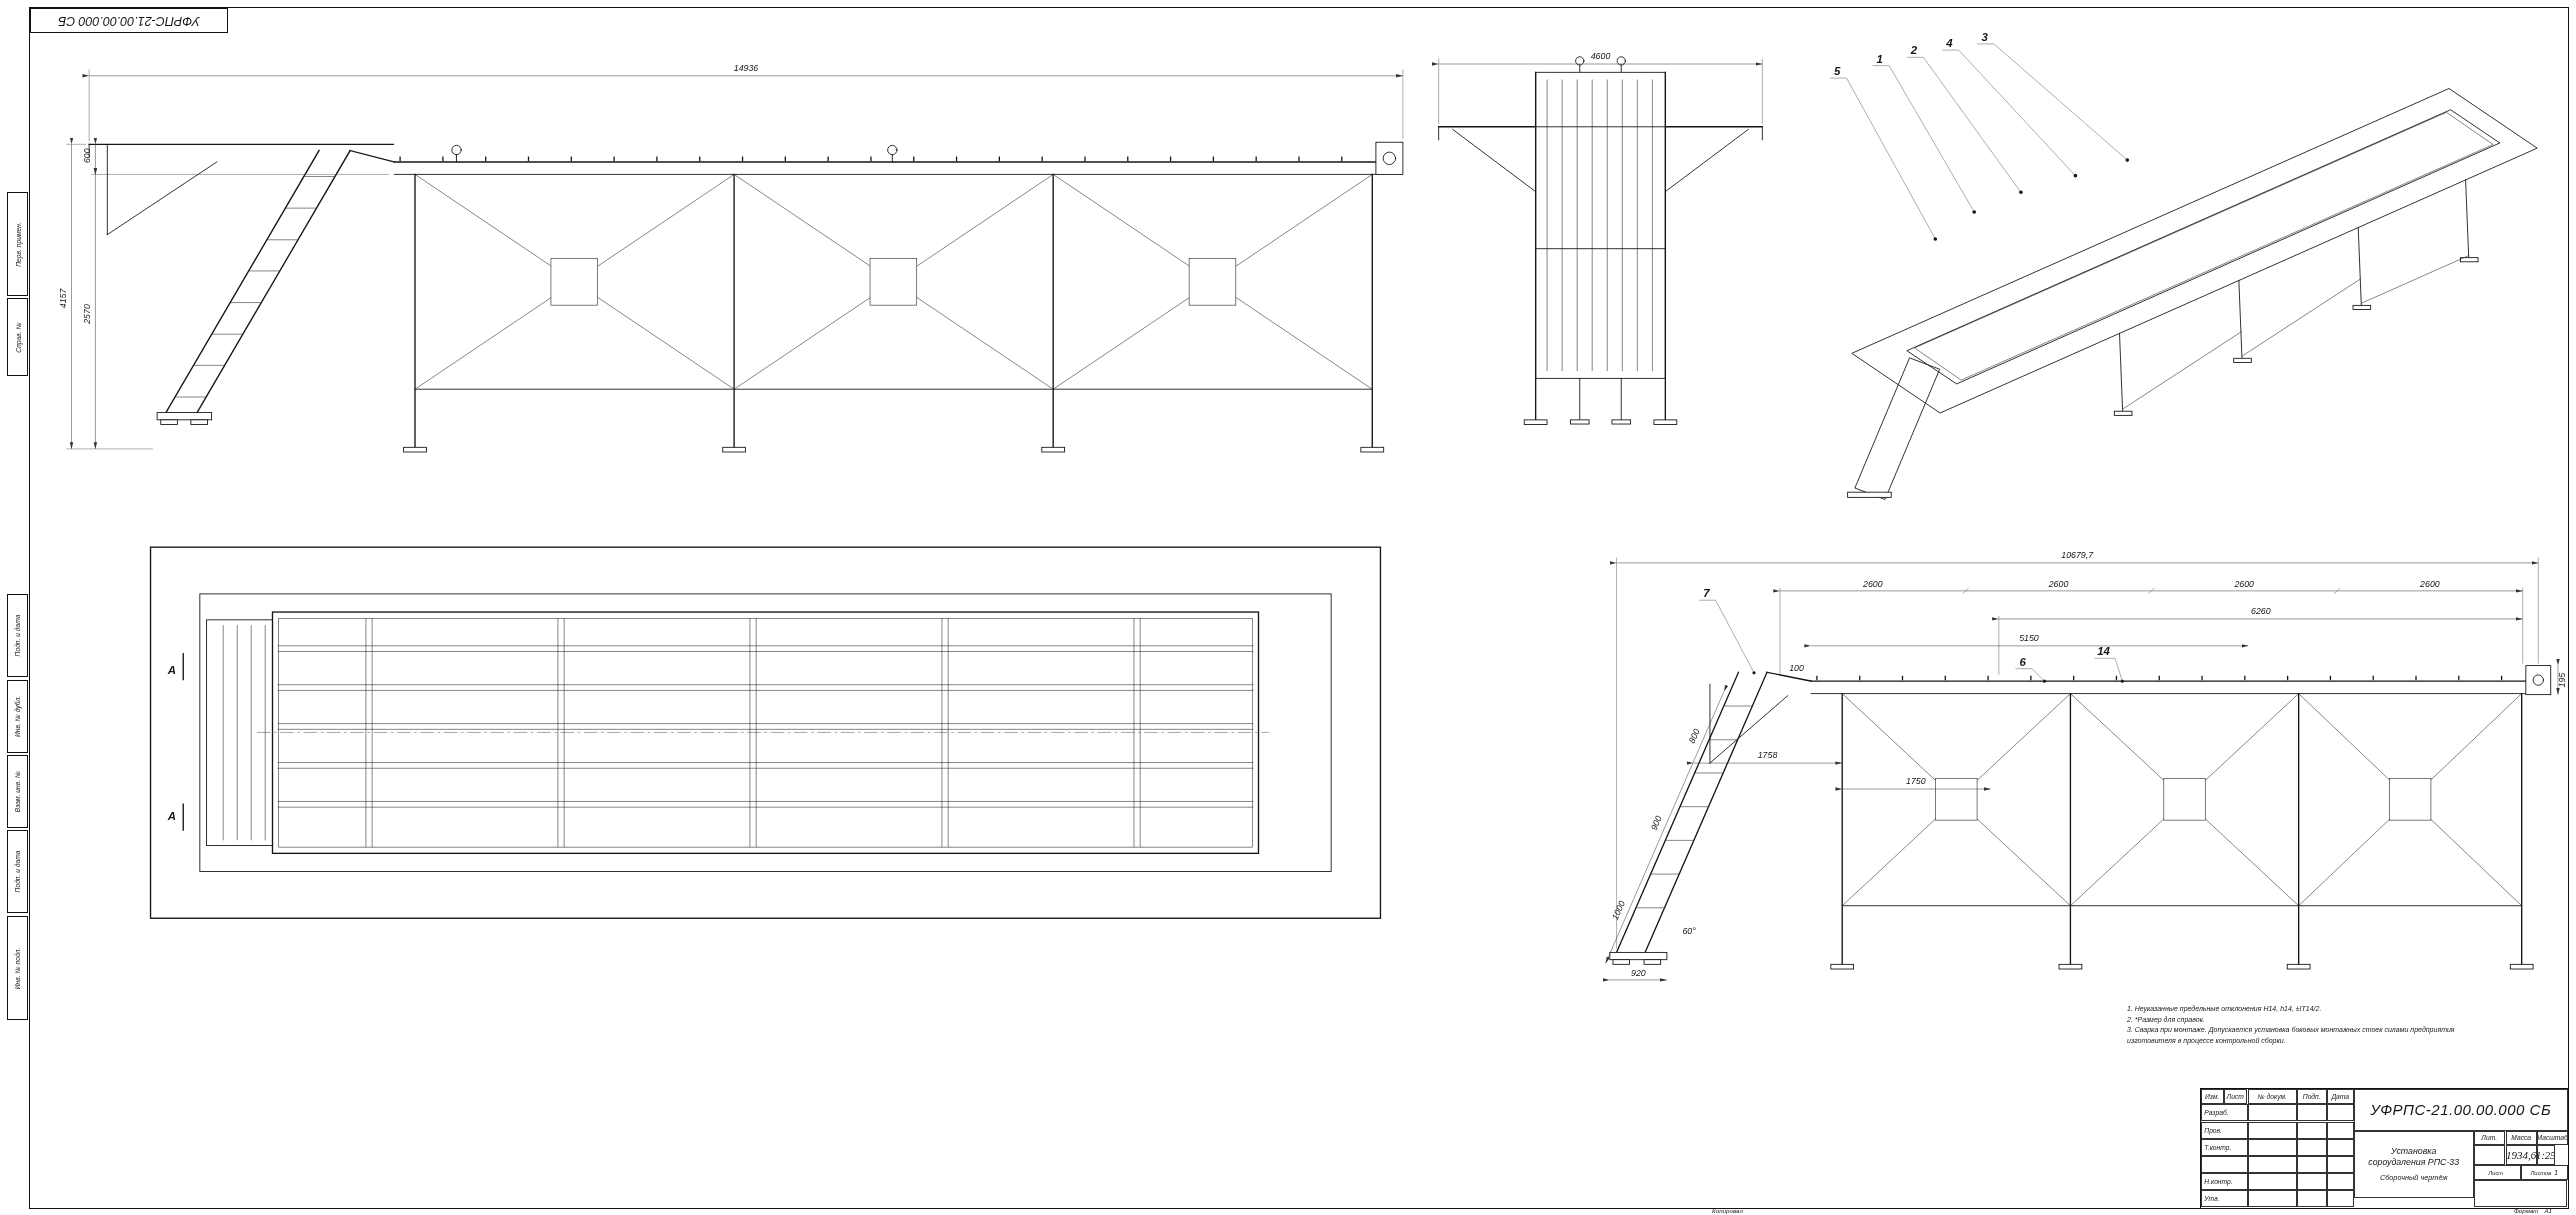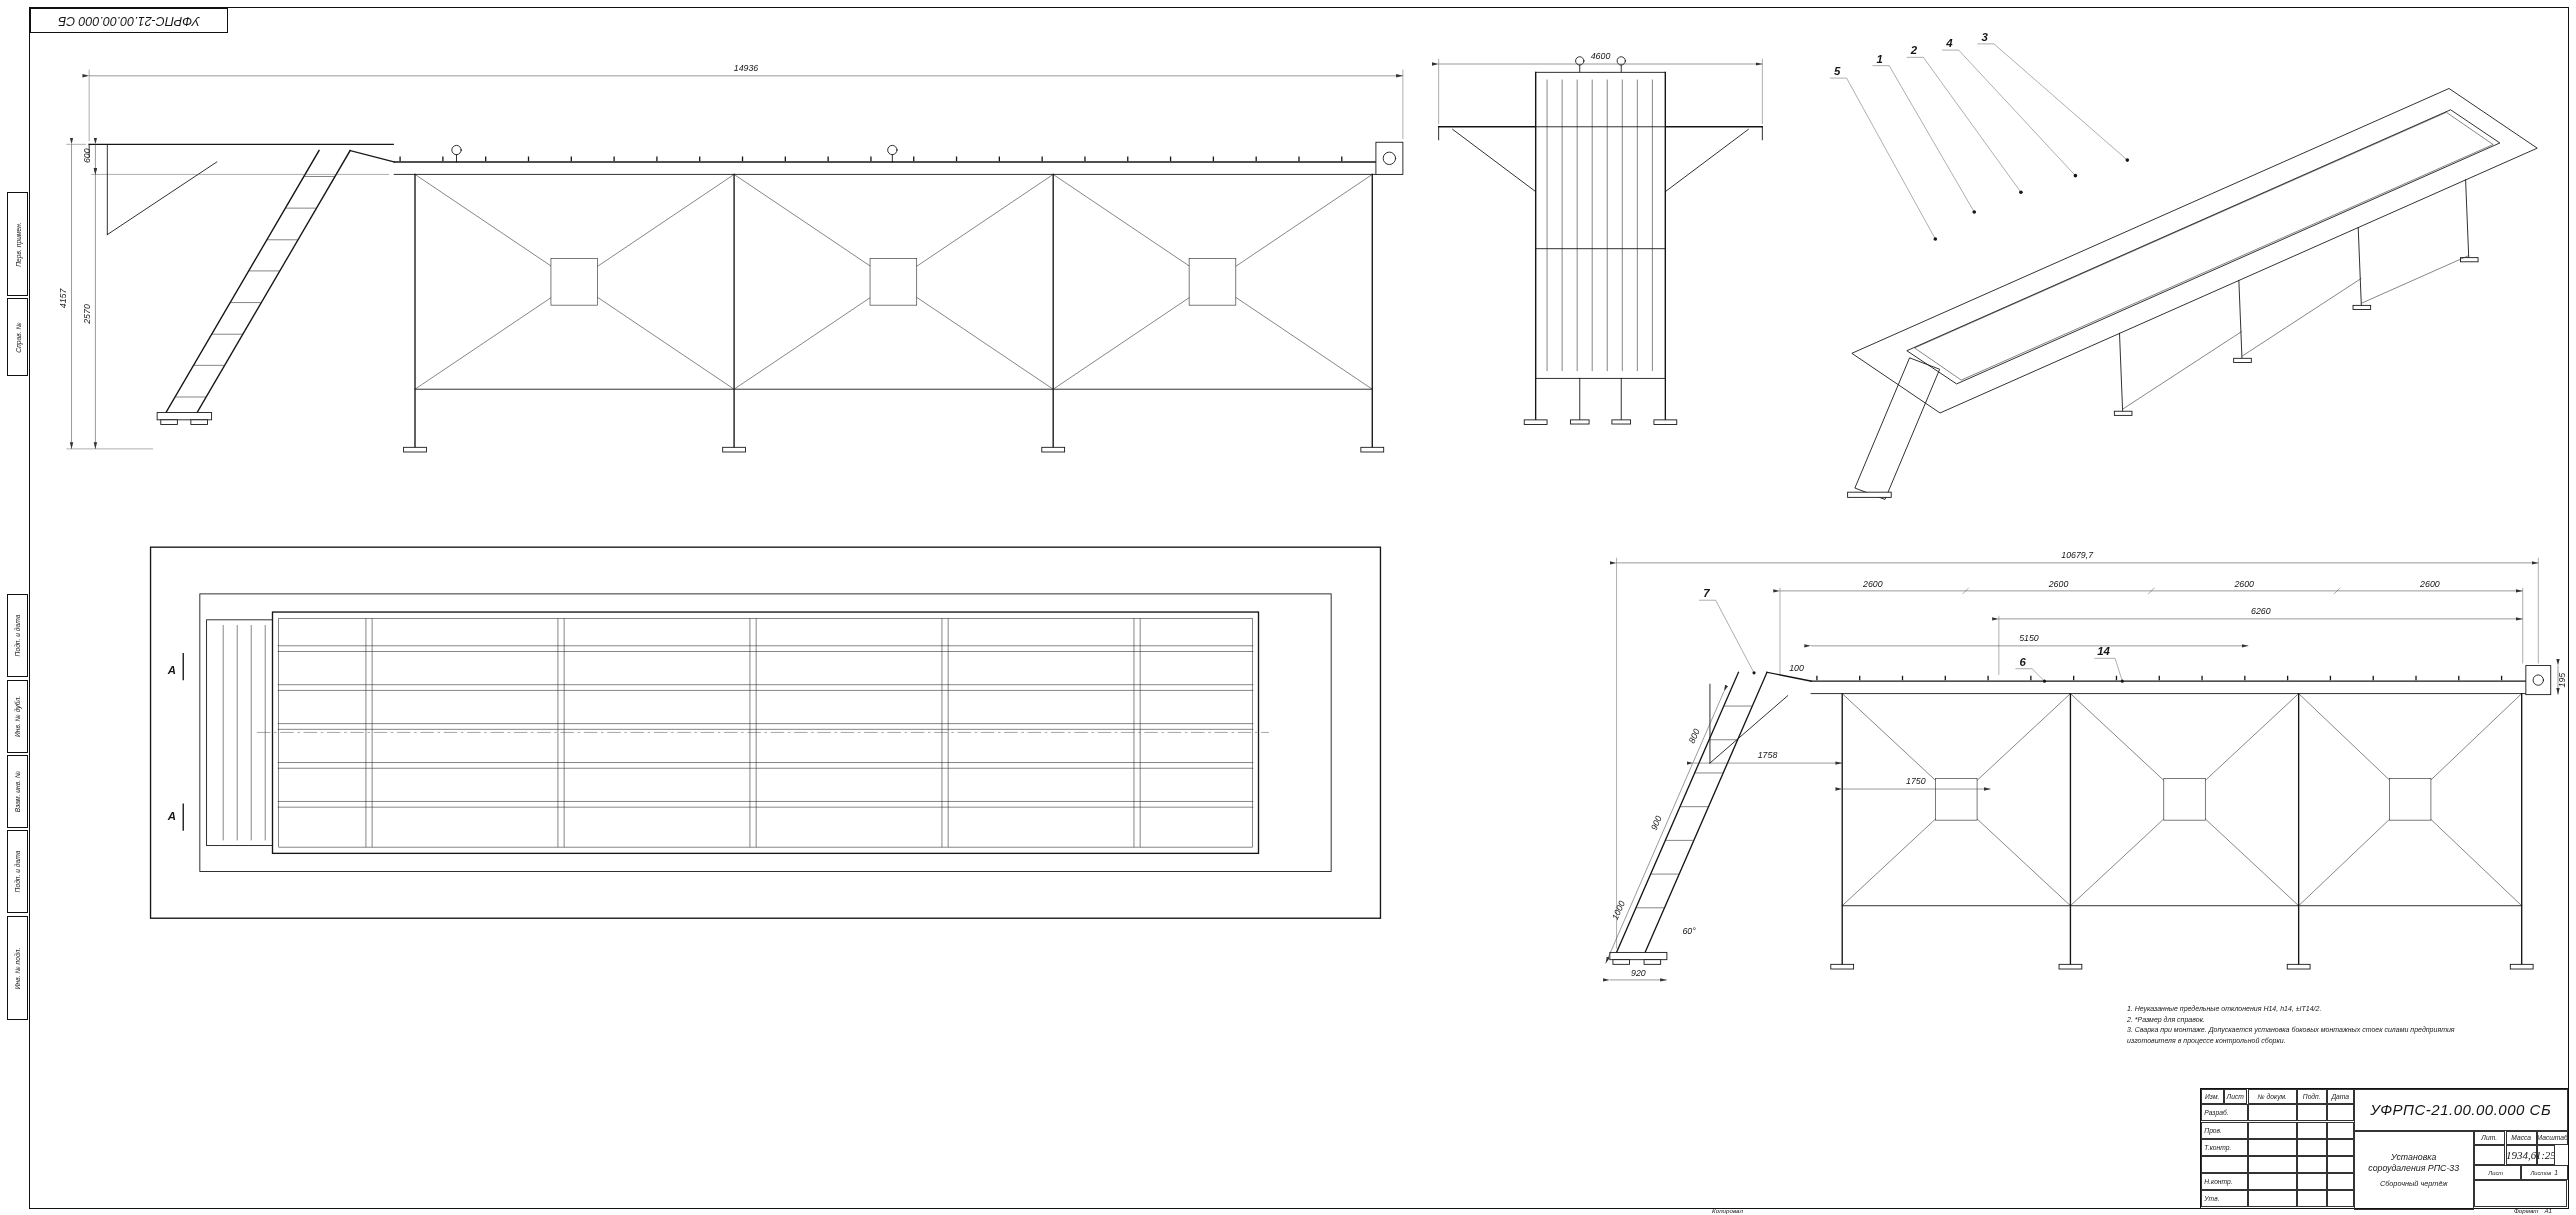--- a/index.html
+++ b/index.html
@@ -430,21 +430,21 @@
     <div class="cell" style="left:47px;top:84px;width:49px;height:17px"></div>
     <div class="cell" style="left:96px;top:84px;width:30px;height:17px"></div>
     <div class="cell" style="left:126px;top:84px;width:27px;height:17px"></div>
     <div class="cell cellL" style="left:0;top:101px;width:47px;height:17.6px">Утв.</div>
     <div class="cell" style="left:47px;top:101px;width:49px;height:17.6px"></div>
     <div class="cell" style="left:96px;top:101px;width:30px;height:17.6px"></div>
     <div class="cell" style="left:126px;top:101px;width:27px;height:17.6px"></div>
 
     <div class="cell desig" style="left:153px;top:0;width:214px;height:42px">УФРПС-21.00.00.000 СБ</div>
 
-    <div class="cell tname" style="left:153px;top:42px;width:120px;height:79px">
+    <div class="cell tname" style="left:153px;top:42px;width:120px;height:67px">
       <div>Установка</div>
       <div>сороудаления РПС-33</div>
       <div class="doc">Сборочный чертёж</div>
     </div>
 
     <div class="cell" style="left:273px;top:42px;width:31px;height:14.5px">Лит.</div>
     <div class="cell" style="left:305px;top:42px;width:31px;height:14.5px">Масса</div>
     <div class="cell" style="left:336px;top:42px;width:31px;height:14.5px">Масштаб</div>
     <div class="cell shval" style="left:273px;top:56px;width:31px;height:20px"></div>
     <div class="cell shval" style="left:305px;top:56px;width:31px;height:20px">1934,6</div>

